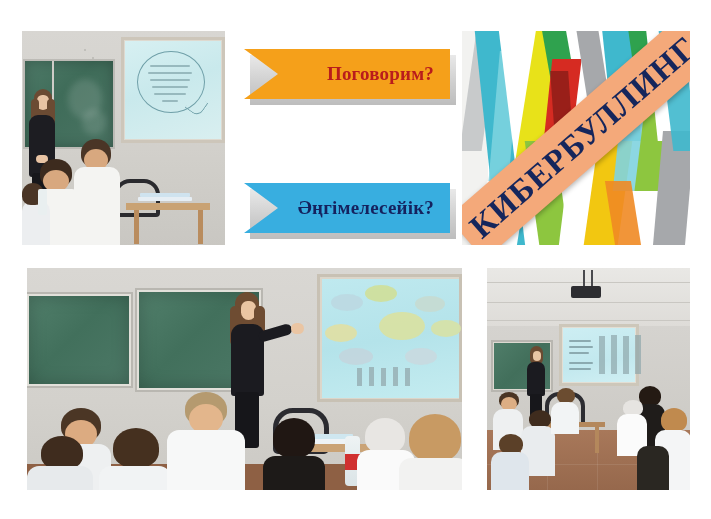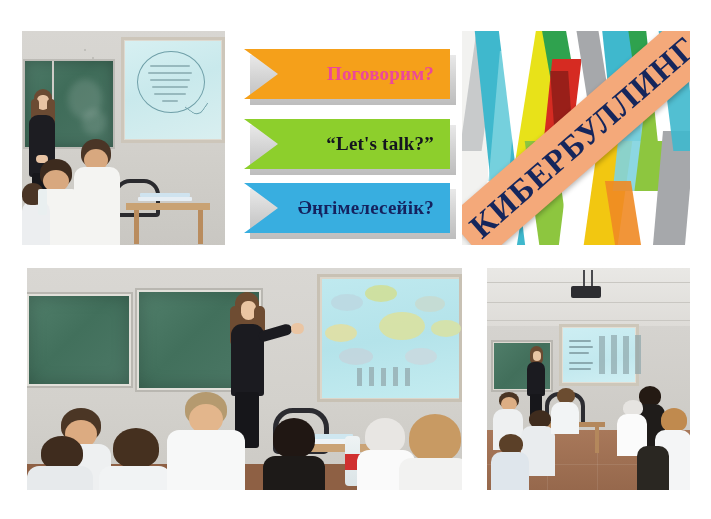--- a/index.html
+++ b/index.html
@@ -71,21 +71,21 @@
     display:flex;align-items:center;justify-content:flex-end;
     padding-right:16px;box-sizing:border-box;
     font-family:"Liberation Serif", serif;font-weight:bold;font-size:19px;
     letter-spacing:.2px;white-space:nowrap;}
   #ab-1{top:18px;}
   #ab-2{top:88px;}
   #ab-3{top:152px;}
   #ab-1 .ab-body{background:#f5a01a;}
   #ab-2 .ab-body{background:#8dcf2c;}
   #ab-3 .ab-body{background:#38aee0;}
-  #ab-1 .ab-label{color:#ec4899;}
+  #ab-1 .ab-label{color:#b91c1c;}
   #ab-2 .ab-label{color:#14141f;}
   #ab-3 .ab-label{color:#15225e;}
 
   
   #banner{position:absolute;left:462px;top:31px;width:228px;height:214px;
     background:#ffffff;overflow:hidden;}
   .bn-shape{position:absolute;}
   .bn-band{position:absolute;left:-34px;top:78px;width:310px;height:56px;
     background:#f4a97a;transform:rotate(-41deg);transform-origin:center;
     box-shadow:0 2px 5px rgba(0,0,0,.28);}
@@ -228,25 +228,20 @@
     </div>
     <div class="tl-bottle" style="position:absolute;left:16px;top:158px;width:9px;height:26px;background:#e9eff0;border-radius:2px;"></div>
   </div>
 
   <div id="panel-arrows">
     <div class="arrowbar" id="ab-1">
       <div class="ab-shadow"></div>
       <div class="ab-body"></div>
       <div class="ab-label">Поговорим?</div>
     </div>
-    <div class="arrowbar" id="ab-2">
-      <div class="ab-shadow"></div>
-      <div class="ab-body"></div>
-      <div class="ab-label">“Let's talk?”</div>
-    </div>
     <div class="arrowbar" id="ab-3">
       <div class="ab-shadow"></div>
       <div class="ab-body"></div>
       <div class="ab-label">Әңгімелесейік?</div>
     </div>
   </div>
 
   <div id="banner">
 
     <div class="bn-shape" style="left:0;top:0;width:26px;height:214px;background:#f2f2f0;"></div>

